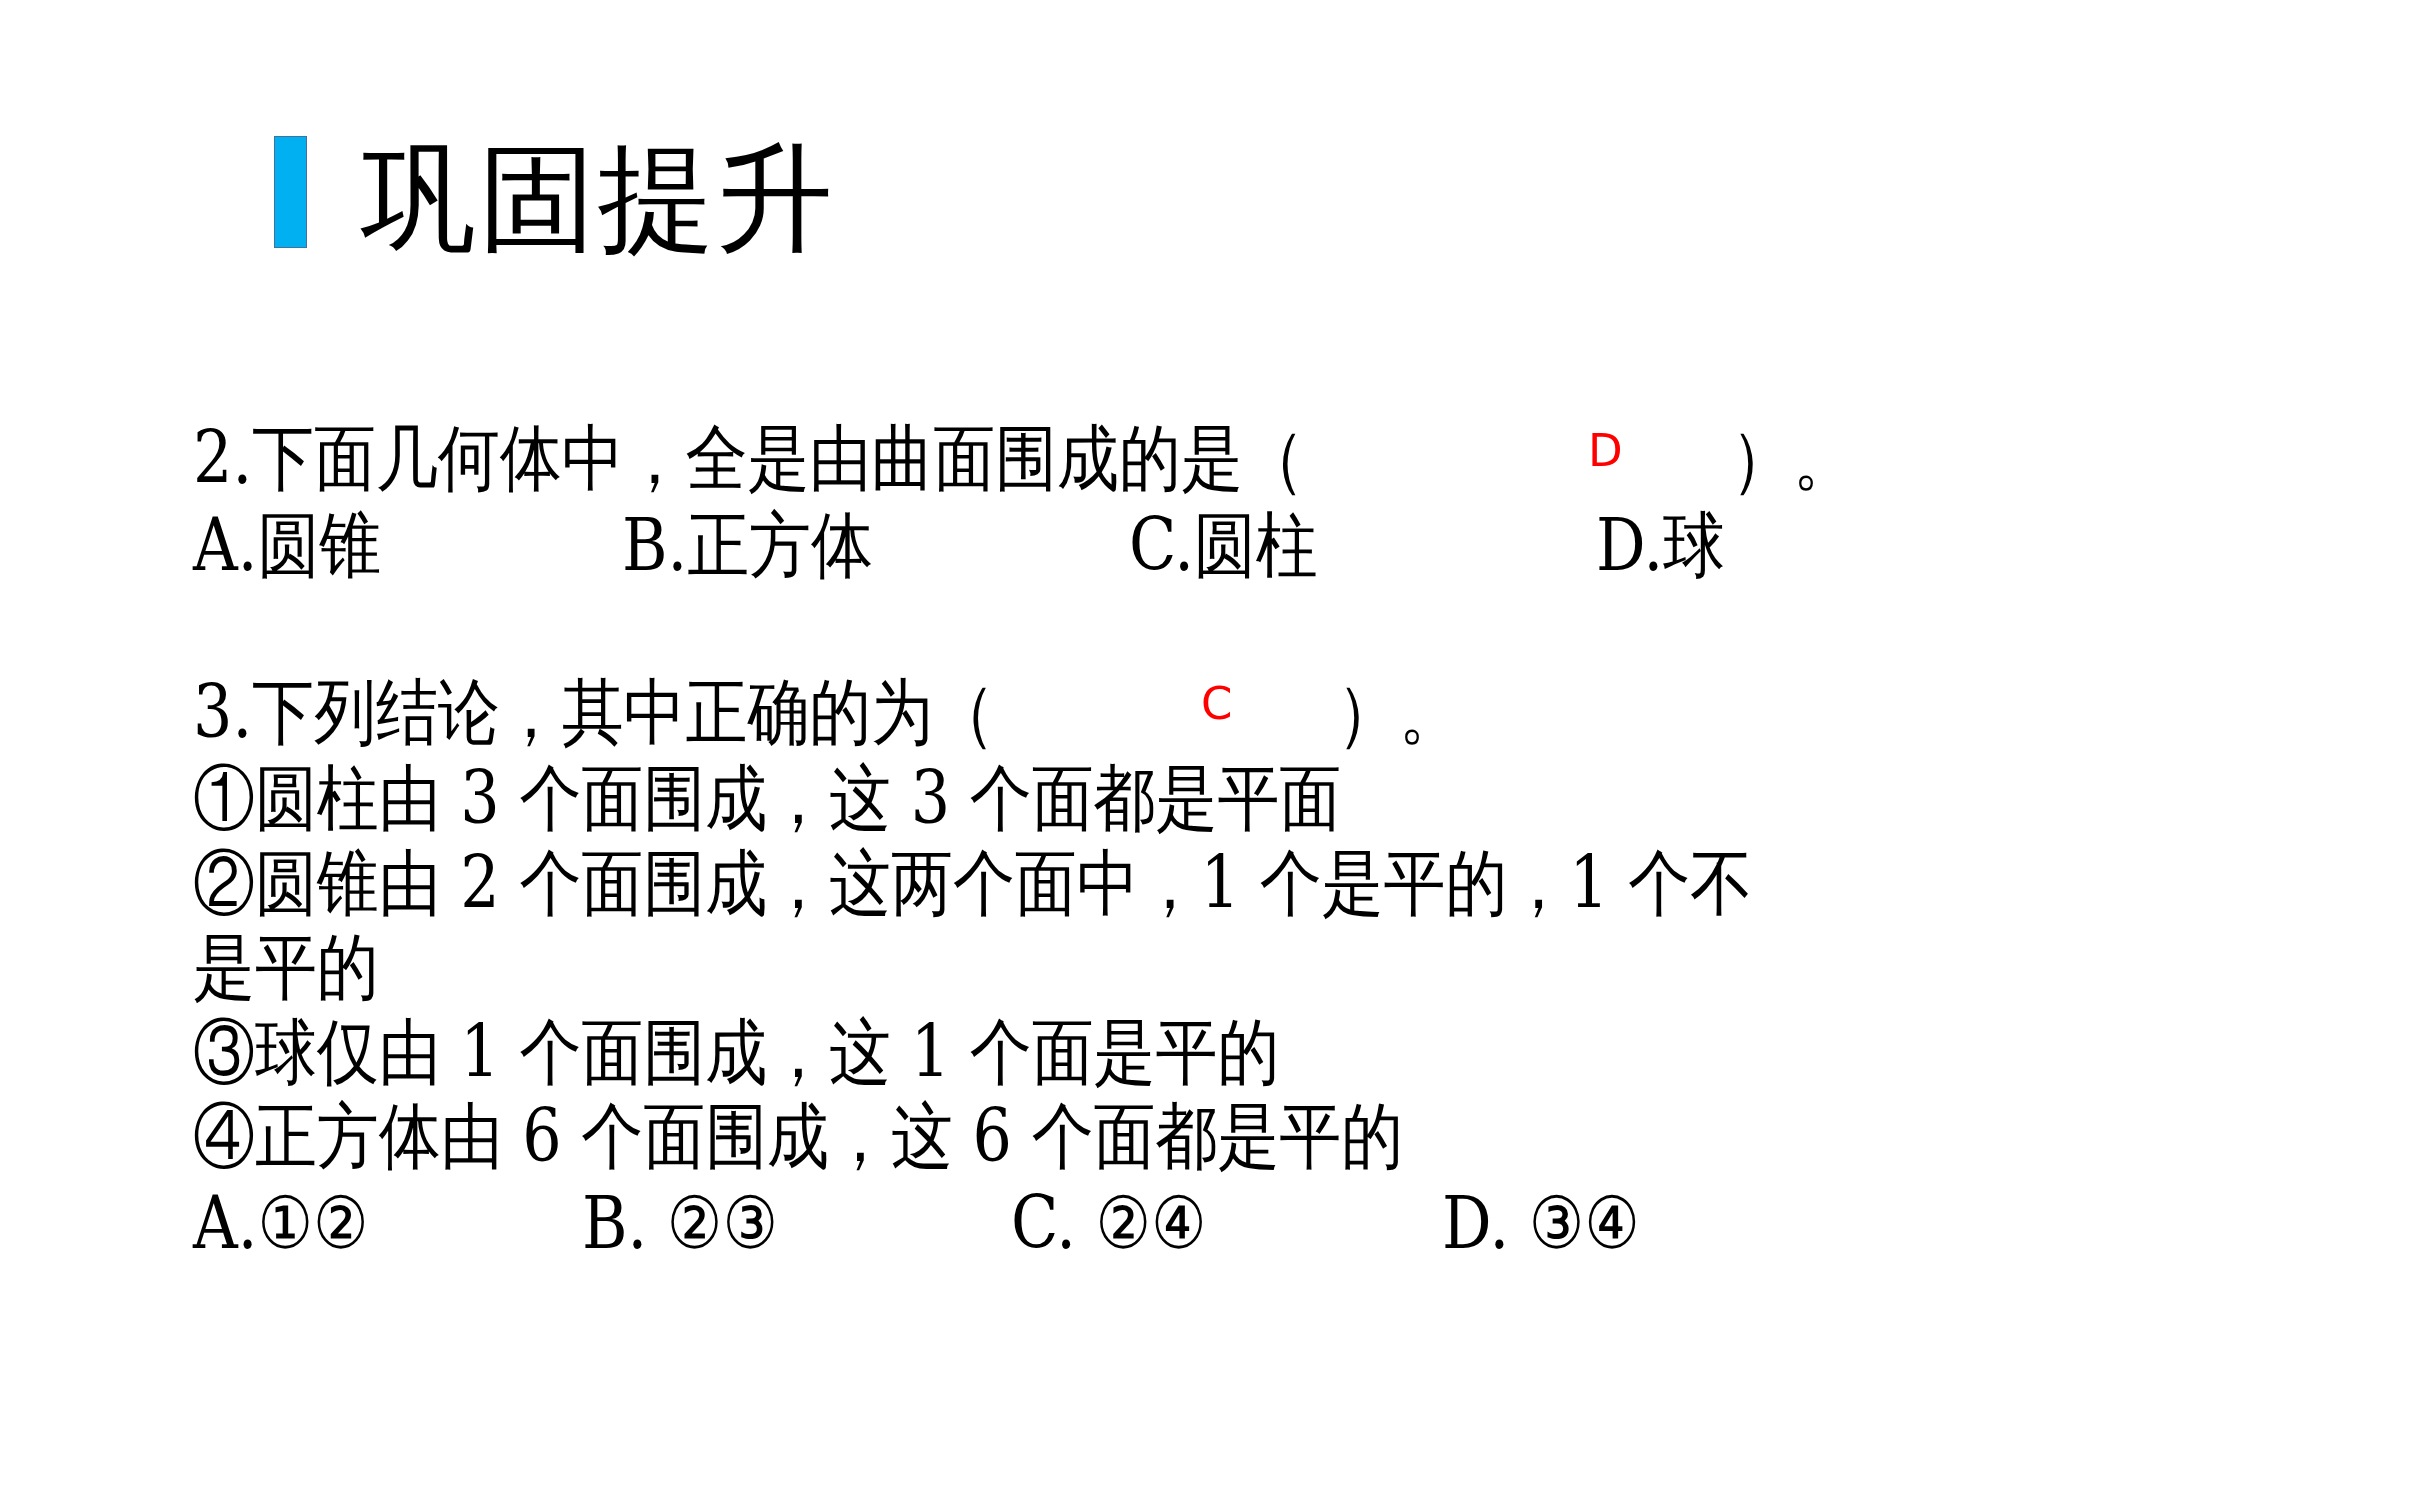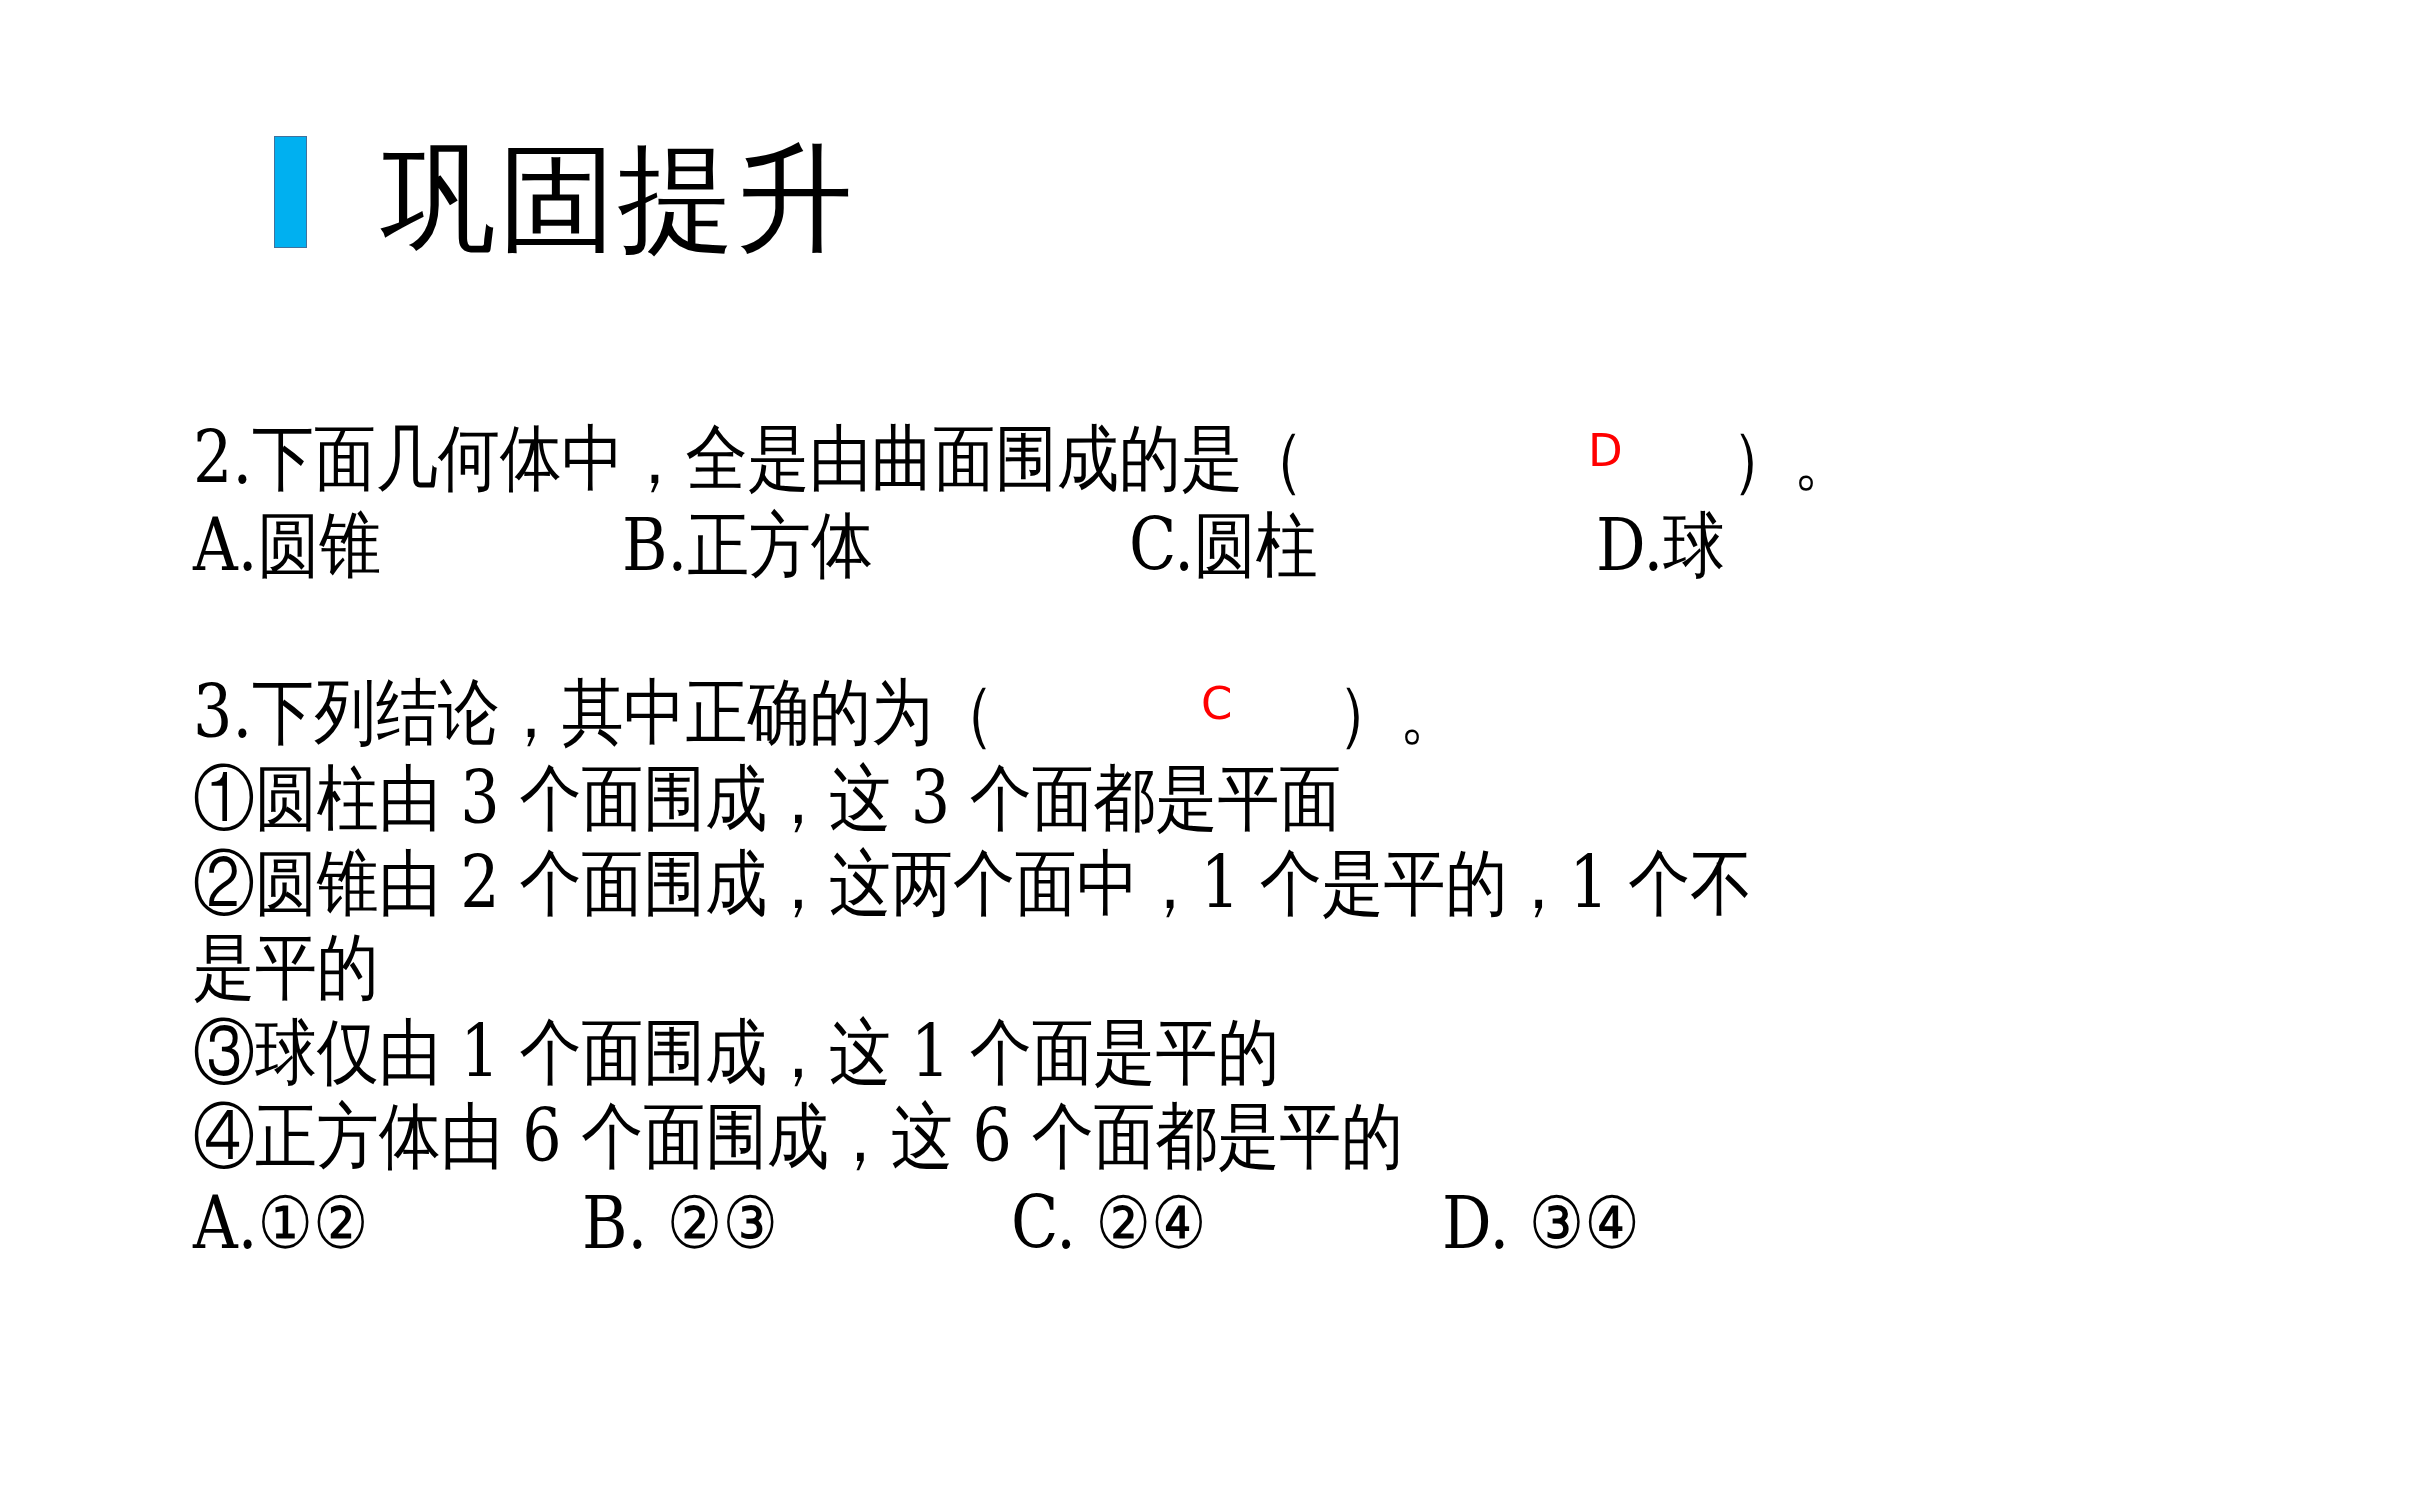--- a/index.html
+++ b/index.html
@@ -5,21 +5,21 @@
   html, body { margin: 0; padding: 0; }
   body {
     width: 2413px; height: 1508px; background: #ffffff; position: relative; overflow: hidden;
     font-family: "DejaVu Serif", "Liberation Serif", serif; color: #000;
   }
   .title-bar {
     position: absolute; left: 274px; top: 136px; width: 33px; height: 112px;
     background: #00b0f0; border: 1.7px solid #41719c; box-sizing: border-box;
   }
   .title {
-    position: absolute; left: 380px; top: 132px; font-size: 117px; line-height: 134px;
+    position: absolute; left: 360px; top: 132px; font-size: 117px; line-height: 134px;
     letter-spacing: 1.7px; white-space: nowrap;
   }
   .line {
     position: absolute; left: 193px; font-size: 72px; line-height: 84px; height: 84px;
     white-space: nowrap; transform: scaleX(0.86); transform-origin: left center;
   }
   .abs { position: absolute; font-size: 72px; line-height: 84px; white-space: nowrap; transform: scaleX(0.86); transform-origin: left center; }
   .answer {
     position: absolute; color: #ff0000; font-family: "DejaVu Sans", "Liberation Sans", sans-serif;
     font-size: 45px; line-height: 50px;

